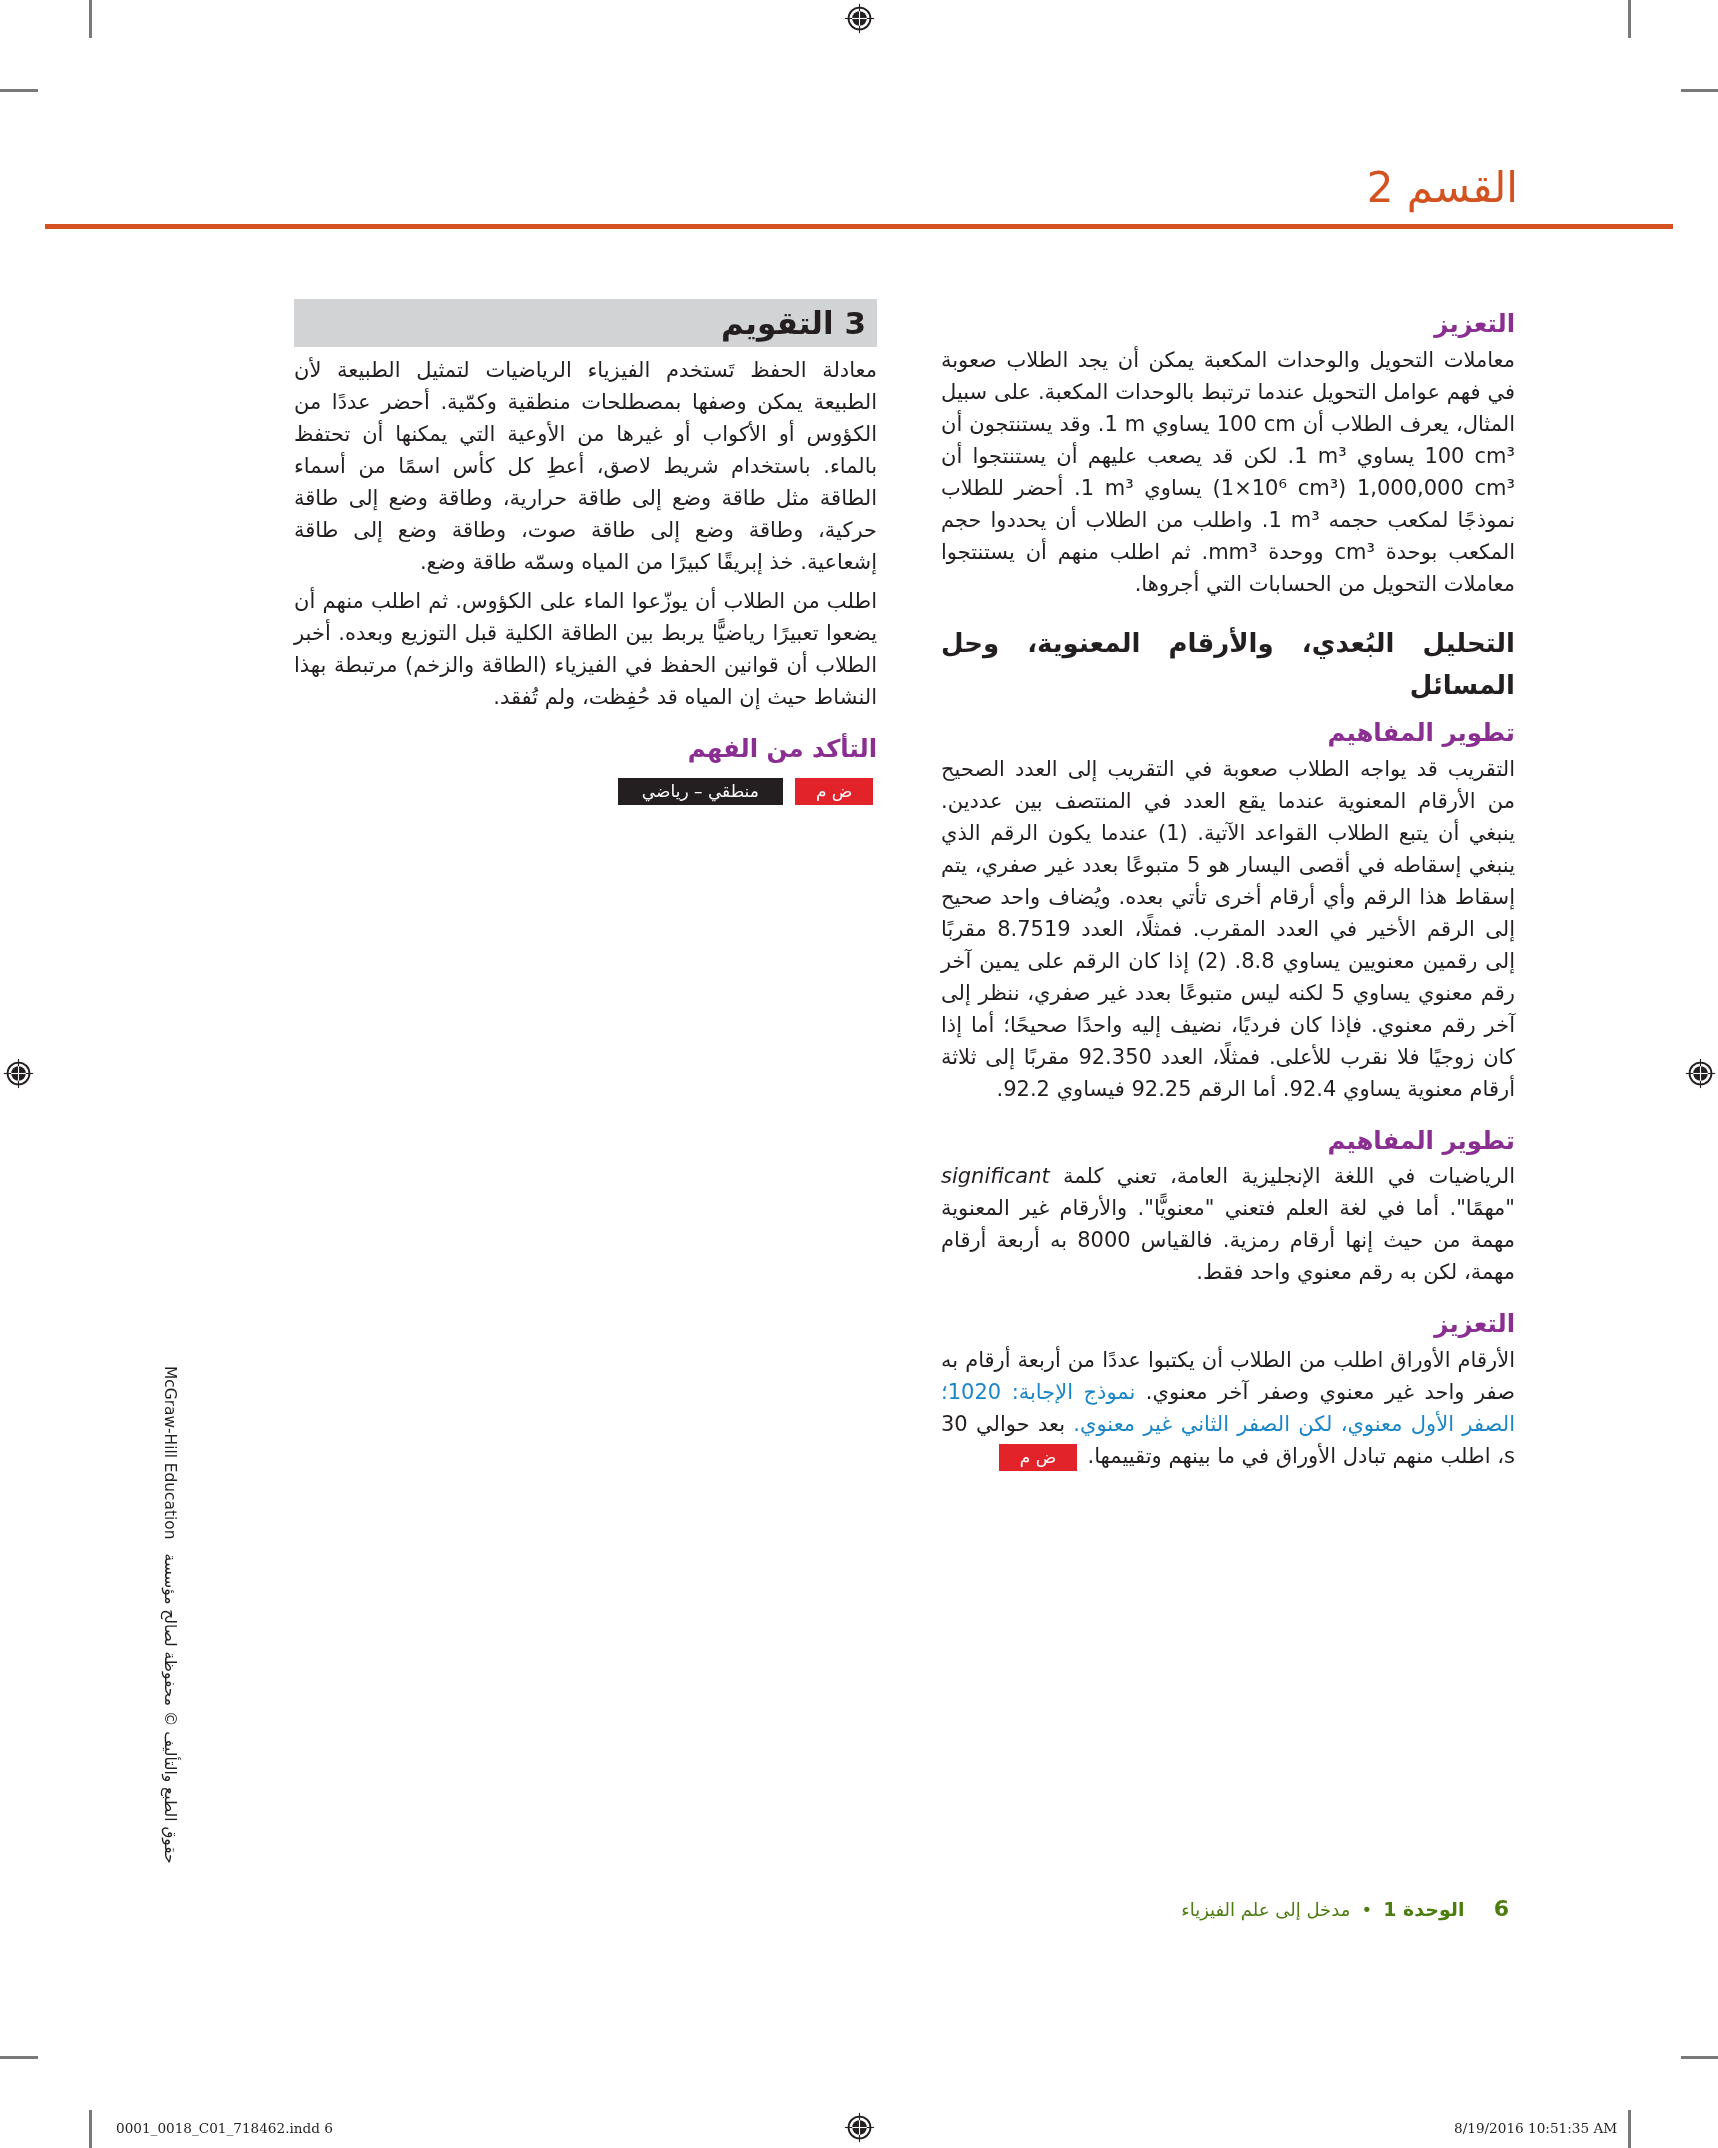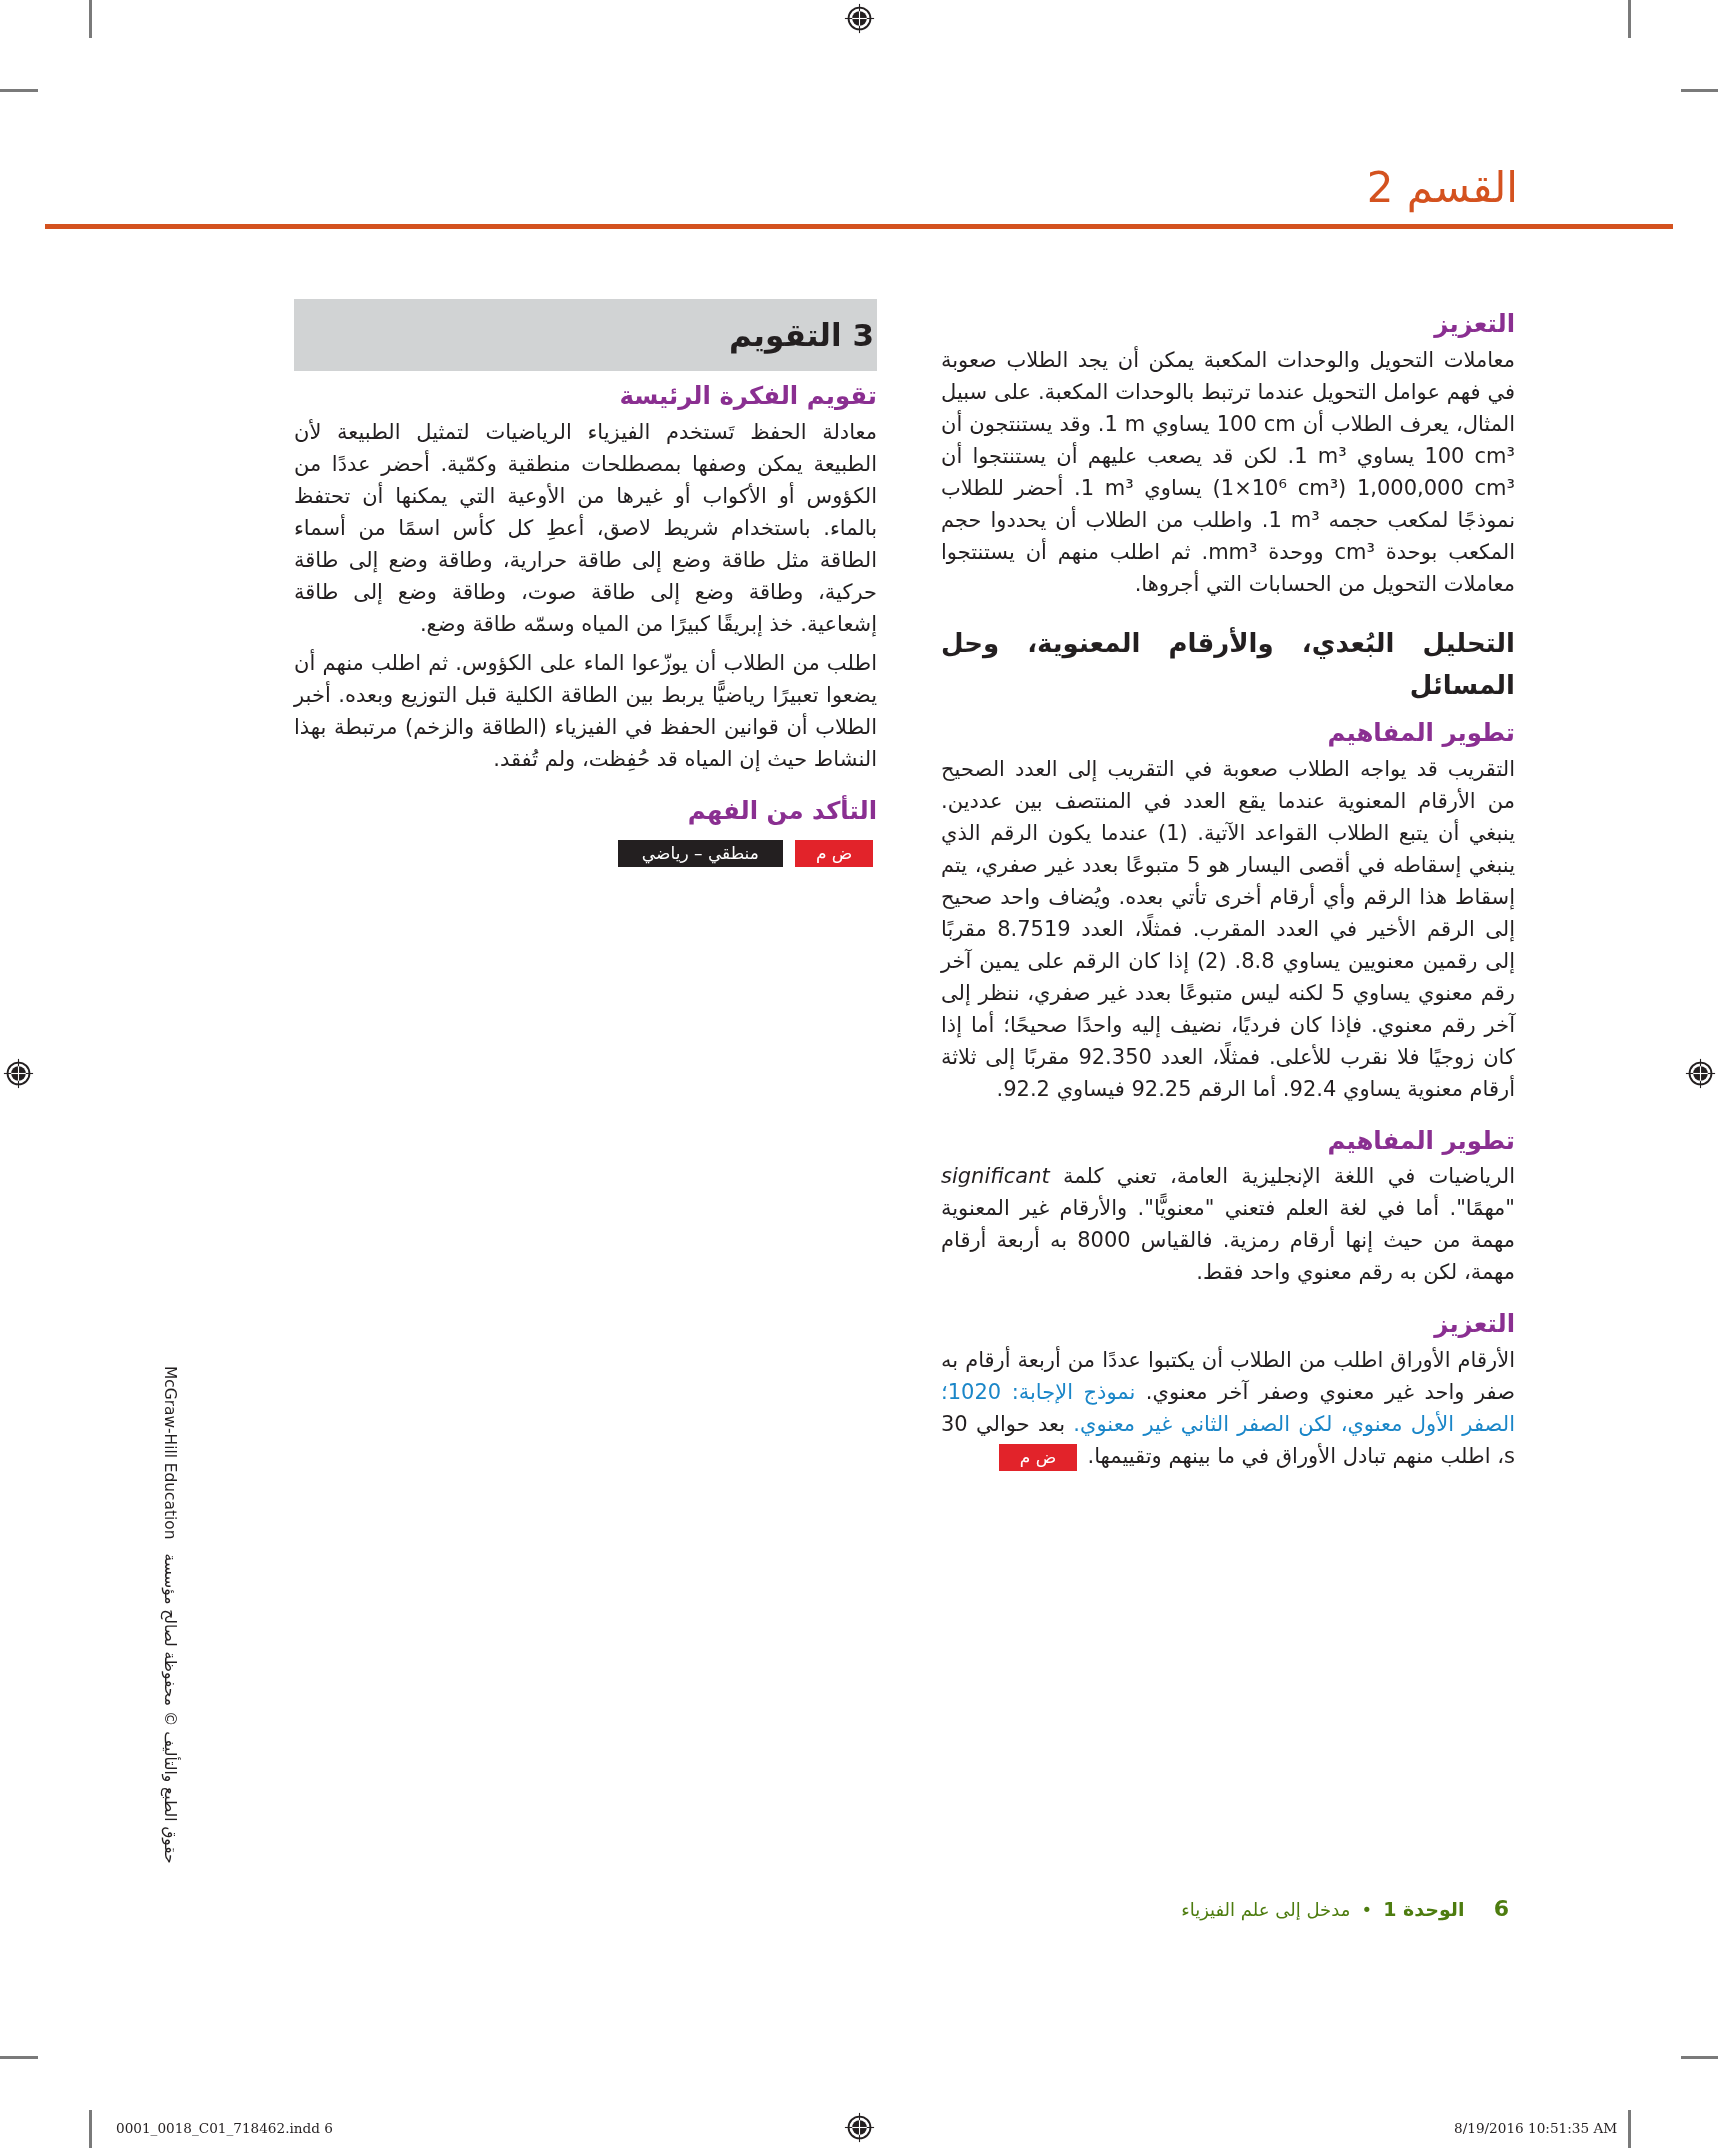--- a/index.html
+++ b/index.html
@@ -102,24 +102,24 @@
       font-size: 17px;
       line-height: 27px;
       padding: 0 24px;
       vertical-align: middle;
       margin-right: 5.4px;
     }
     .badges-row { margin-top: 7.2px; }
 
     .gray-banner {
       background: #d1d3d4;
-      height: 72px;
+      height: 48px;
       display: flex;
       align-items: center;
-      padding: 0 3px;
+      padding: 0 11px;
       margin-bottom: 7.2px;
     }
     .gray-banner span {
       font-weight: bold;
       font-size: 31px;
       color: #231f20;
     }
 
     .copyright {
       position: absolute;
@@ -246,21 +246,20 @@
     </p>
   </div>
 </div>
 
 <div class="col left">
   <div class="gray-banner">
     <span>3 التقويم</span>
   </div>
 
   <div>
-    <div class="subhead">تقويم الفكرة الرئيسة</div>
     <p class="para">
       <span class="lead">معادلة الحفظ</span><span> تَستخدم الفيزياء الرياضيات لتمثيل الطبيعة لأن الطبيعة يمكن وصفها بمصطلحات منطقية وكمّية. أحضر عددًا من الكؤوس أو الأكواب أو غيرها من الأوعية التي يمكنها أن تحتفظ بالماء. باستخدام شريط لاصق، أعطِ كل كأس اسمًا من أسماء الطاقة مثل طاقة وضع إلى طاقة حرارية، وطاقة وضع إلى طاقة حركية، وطاقة وضع إلى طاقة صوت، وطاقة وضع إلى طاقة إشعاعية. خذ إبريقًا كبيرًا من المياه وسمّه طاقة وضع.</span>
     </p>
     <p class="para">اطلب من الطلاب أن يوزّعوا الماء على الكؤوس. ثم اطلب منهم أن يضعوا تعبيرًا رياضيًّا يربط بين الطاقة الكلية قبل التوزيع وبعده. أخبر الطلاب أن قوانين الحفظ في الفيزياء (الطاقة والزخم) مرتبطة بهذا النشاط حيث إن المياه قد حُفِظت، ولم تُفقد.</p>
   </div>
 
   <div>
     <div class="subhead spaced">التأكد من الفهم</div>
     <div class="badges-row">
       <span class="badge-red">ض م</span>

